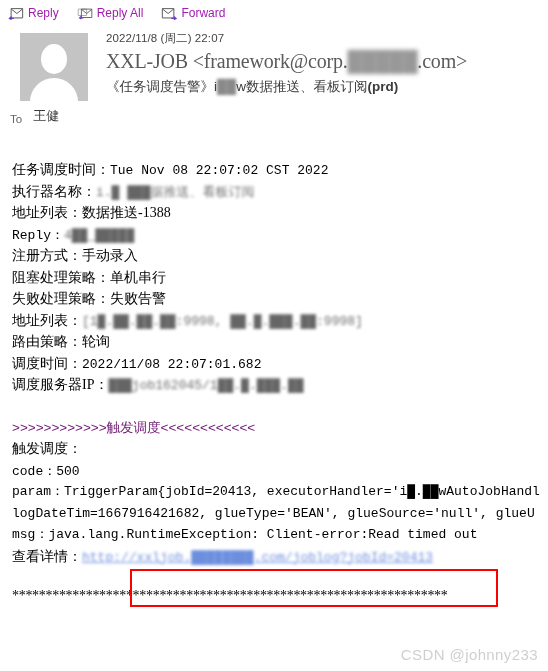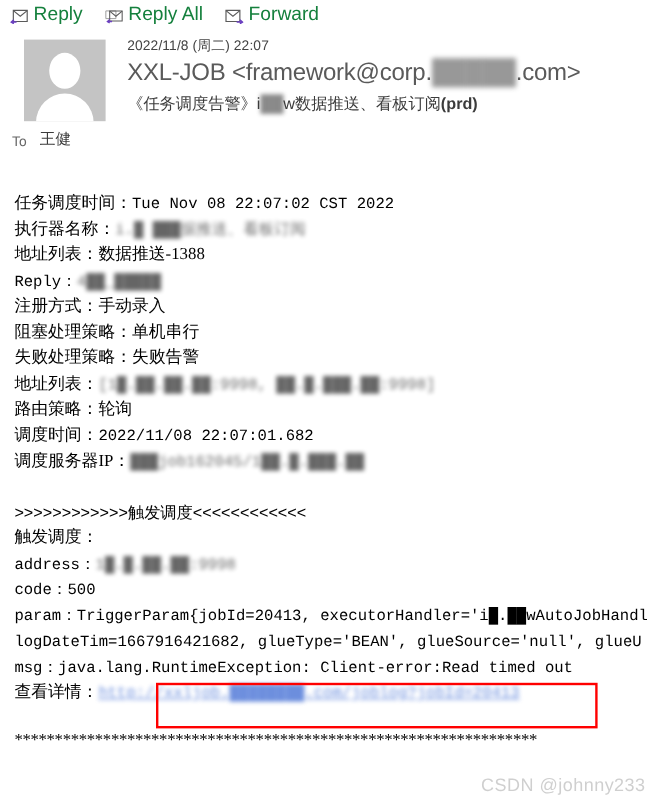--- a/index.html
+++ b/index.html
@@ -20,22 +20,22 @@
     display: flex;
     align-items: center;
     gap: 18px;
     padding: 4px 8px 3px 8px;
     height: 18px;
   }
   .tb-btn {
     display: flex;
     align-items: center;
     gap: 4px;
-    font-size: 16px;
-    color: #15803d;
+    font-size: 12px;
+    color: #a21caf;
     line-height: 1;
     cursor: pointer;
     white-space: nowrap;
   }
   .tb-icon { width: 16px; height: 13px; display: block; flex: 0 0 auto; }
 
   
   .header {
     display: flex;
     padding: 4px 8px 0 20px;
@@ -74,20 +74,21 @@
     margin-top: 2px;
     letter-spacing: 0.1px;
   }
   .hdr-from {
     font-size: 20px;
     color: #5a5a5a;
     margin-top: 4px;
     font-weight: 400;
     white-space: nowrap;
     letter-spacing: -0.2px;
+    font-family: Liberation Serif, serif;
   }
   .blur {
     filter: blur(2.1px);
     opacity: 0.62;
     display: inline-block;
   }
   .blur-sm {
     filter: blur(1.6px);
     opacity: 0.6;
     display: inline-block;
@@ -120,21 +121,21 @@
     font-size: 14px;
     color: #000000;
     line-height: 21.5px;
     white-space: nowrap;
     height: 21.5px;
   }
   .mono {
     font-family: "Liberation Mono", monospace;
     font-size: 13px;
   }
-  .cyan { color: #000000; font-family: "Liberation Sans", sans-serif; font-size: 13.5px; }
+  .cyan { color: #701a75; font-family: "Liberation Sans", sans-serif; font-size: 13.5px; }
   .gap { height: 21px; }
   .link {
     color: #0b44c8;
     text-decoration: underline;
     font-family: "Liberation Mono", monospace;
     font-size: 13px;
   }
   .stars {
     font-family: "Liberation Serif", serif;
     font-size: 14px;
@@ -244,21 +245,20 @@
   <div class="line"><span>调度时间：</span><span class="mono">2022/11/08 22:07:01.682</span></div>
 
   <div class="line"><span>调度服务器IP：</span><span class="mono blur-sm">███job162045/1██.█.███.██</span></div>
 
   <div class="gap"></div>
 
   <div class="line cyan">&gt;&gt;&gt;&gt;&gt;&gt;&gt;&gt;&gt;&gt;&gt;&gt;触发调度&lt;&lt;&lt;&lt;&lt;&lt;&lt;&lt;&lt;&lt;&lt;&lt;</div>
 
   <div class="line">触发调度：</div>
 
-  <div class="line"><span class="mono">address：</span><span class="mono blur-sm">1█.█.██.██:9998</span></div>
 
   <div class="line"><span class="mono">code：</span><span class="mono">500</span></div>
 
   <div class="line mono">param：TriggerParam{jobId=20413, executorHandler='i█.██wAutoJobHandl</div>
 
   <div class="line mono">logDateTim=1667916421682, glueType='BEAN', glueSource='null', glueU</div>
 
   <div class="line mono">msg：java.lang.RuntimeException: Client-error:Read timed out</div>
 
   <div class="line"><span>查看详情：</span><a class="link blur-sm" href="#">http://xxljob.████████.com/joblog?jobId=20413</a></div>

